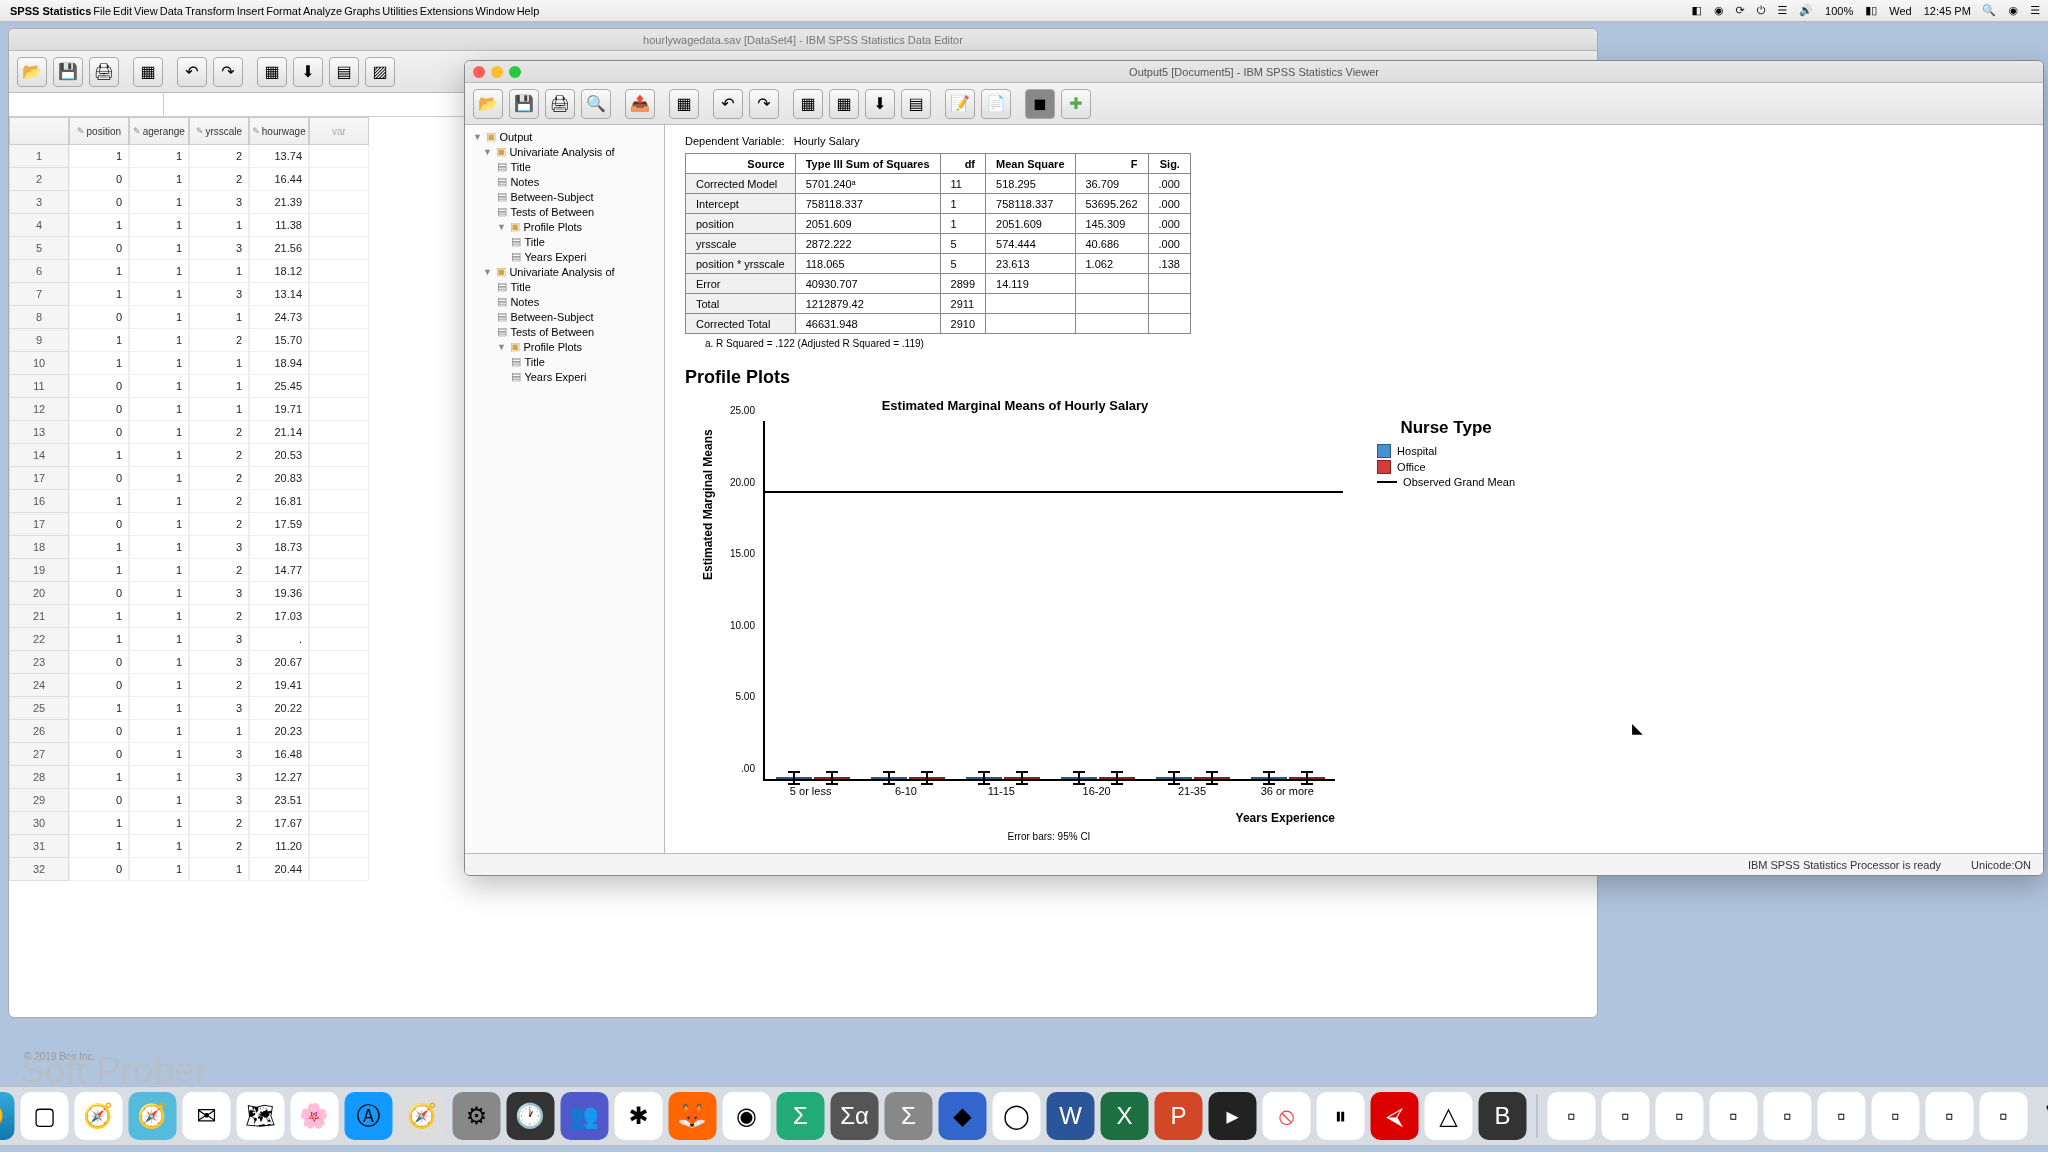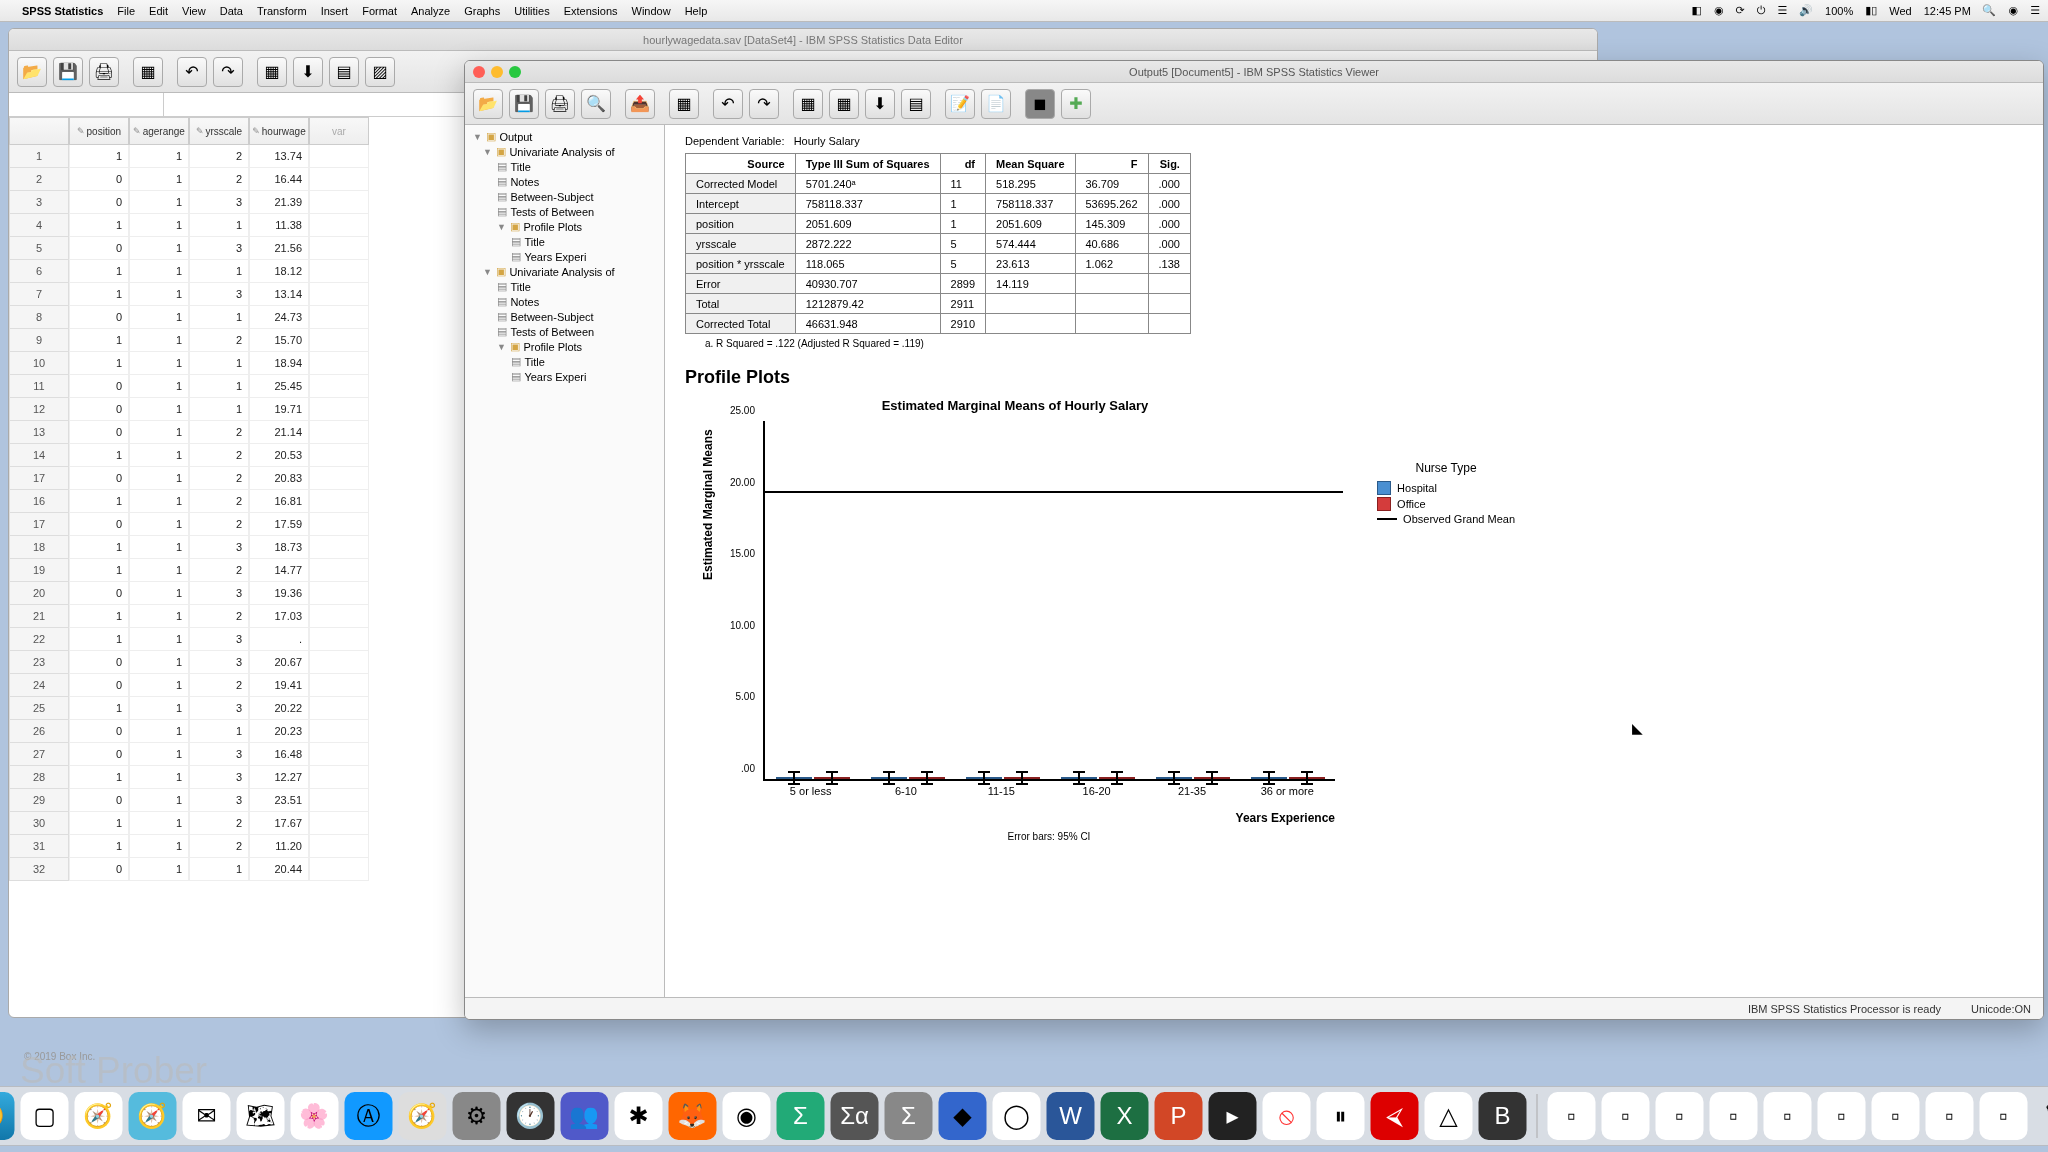--- a/index.html
+++ b/index.html
@@ -1,19 +1,19 @@
 <!DOCTYPE html>
 <html><head>
 <meta charset="utf-8">
 <style>
 *{margin:0;padding:0;box-sizing:border-box;font-family:"Helvetica Neue",Arial,sans-serif;font-size:11px;}
 body{background:#b0c4de;width:2048px;height:1152px;overflow:hidden;position:relative;}
 
 
-.menubar{height:22px;background:linear-gradient(#f6f6f6,#e8e8e8);border-bottom:1px solid #bbb;display:flex;align-items:center;padding:0 8px;gap:14px;position:relative;}
+.menubar{height:22px;background:linear-gradient(#f6f6f6,#e8e8e8);border-bottom:1px solid #bbb;display:flex;align-items:center;padding:0 8px;gap:2px;position:relative;}
 .menubar .apple{font-size:14px;}
 .menubar .app-name{font-weight:bold;}
 .menubar .menu-item{cursor:default;}
 .menubar-right{position:absolute;right:8px;display:flex;gap:12px;align-items:center;}
 .menubar-right span{font-size:11px;}
 
 
 .data-window{position:absolute;left:8px;top:28px;width:1590px;height:990px;background:#fff;border:1px solid #aaa;border-radius:6px;overflow:hidden;}
 .data-titlebar{height:22px;background:linear-gradient(#e8e8e8,#dcdcdc);border-bottom:1px solid #bbb;text-align:center;line-height:22px;color:#777;font-size:11px;}
 .data-toolbar{height:42px;background:linear-gradient(#f2f2f2,#e4e4e4);border-bottom:1px solid #bbb;display:flex;align-items:center;gap:6px;padding:0 8px;}
@@ -25,21 +25,21 @@
 .rowhead-col{width:60px;}
 .rowhead{height:23px;border:1px solid #ddd;border-top:none;background:#f5f5f5;text-align:center;line-height:23px;color:#555;}
 .grid-cols{display:flex;}
 .col{width:60px;}
 .col-head{height:28px;border:1px solid #ccc;background:linear-gradient(#f8f8f8,#eee);display:flex;align-items:center;justify-content:center;gap:2px;font-size:10px;color:#333;}
 .col-head .pencil{color:#888;font-size:9px;}
 .cell{height:23px;border:1px solid #eee;border-top:none;text-align:right;padding-right:6px;line-height:23px;color:#222;}
 .col.var .col-head{color:#aaa;}
 
 
-.output-window{position:absolute;left:464px;top:60px;width:1580px;height:960px;background:#fff;border:1px solid #888;border-radius:6px;box-shadow:0 10px 30px rgba(0,0,0,0.25);overflow:hidden;display:flex;flex-direction:column;}
+.output-window{position:absolute;left:464px;top:60px;width:1580px;height:816px;background:#fff;border:1px solid #888;border-radius:6px;box-shadow:0 10px 30px rgba(0,0,0,0.25);overflow:hidden;display:flex;flex-direction:column;}
 .out-titlebar{height:22px;background:linear-gradient(#e8e8e8,#dcdcdc);border-bottom:1px solid #bbb;display:flex;align-items:center;position:relative;}
 .traffic{display:flex;gap:6px;padding-left:8px;}
 .tl{width:12px;height:12px;border-radius:50%;}
 .tl.r{background:#ff5f57;}.tl.y{background:#febc2e;}.tl.g{background:#28c840;}
 .out-title{position:absolute;left:0;right:0;text-align:center;color:#555;}
 .out-toolbar{height:42px;background:linear-gradient(#f2f2f2,#e4e4e4);border-bottom:1px solid #bbb;display:flex;align-items:center;gap:6px;padding:0 8px;}
 .out-body{flex:1;display:flex;overflow:hidden;}
 .outline-pane{width:200px;border-right:1px solid #bbb;background:#fafafa;padding:4px;overflow:hidden;font-size:11px;}
 .outline-pane .node{padding:1px 0 1px 4px;white-space:nowrap;display:flex;align-items:center;gap:3px;}
 .outline-pane .l1{padding-left:14px;}
@@ -70,21 +70,21 @@
 .bar.h{background:#4a8fd1;border:1px solid #2a5a8a;}
 .bar.o{background:#d43c3c;border:1px solid #8a2020;}
 .errbar{position:absolute;left:50%;width:2px;background:#000;transform:translateX(-50%);}
 .errbar::before,.errbar::after{content:"";position:absolute;left:-5px;width:12px;height:2px;background:#000;}
 .errbar::before{top:0;}.errbar::after{bottom:0;}
 .xlabels{display:flex;justify-content:space-around;margin-left:68px;font-size:11px;}
 .xlabels span{width:76px;text-align:center;}
 .xtitle{text-align:right;font-weight:bold;font-size:12px;margin-top:14px;margin-left:68px;}
 .errnote{text-align:center;font-size:10px;margin-top:6px;margin-left:68px;}
 .legend{position:absolute;right:-180px;top:20px;font-size:11px;}
-.legend-title{font-weight:normal;font-size:12px;margin-bottom:6px;text-align:center;margin-top:43px;}
+.legend-title{font-weight:bold;font-size:17px;margin-bottom:6px;text-align:center;}
 .legend-item{display:flex;align-items:center;gap:6px;margin:2px 0;}
 .swatch{width:14px;height:14px;}
 .swatch.h{background:#4a8fd1;border:1px solid #2a5a8a;}
 .swatch.o{background:#d43c3c;border:1px solid #8a2020;}
 .swatch.line{width:20px;height:2px;background:#000;}
 
 .statusbar{height:22px;border-top:1px solid #bbb;background:#f4f4f4;display:flex;justify-content:flex-end;align-items:center;padding:0 12px;gap:30px;color:#333;}
 
 
 .dock{position:absolute;bottom:6px;left:50%;transform:translateX(-50%);height:60px;background:rgba(230,230,230,0.75);border-radius:14px;padding:4px 10px;display:flex;gap:6px;align-items:center;border:1px solid rgba(0,0,0,0.15);}

